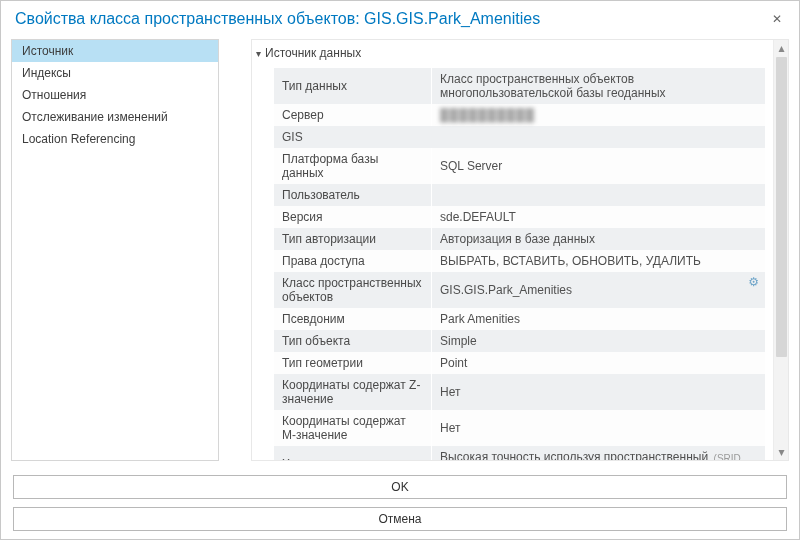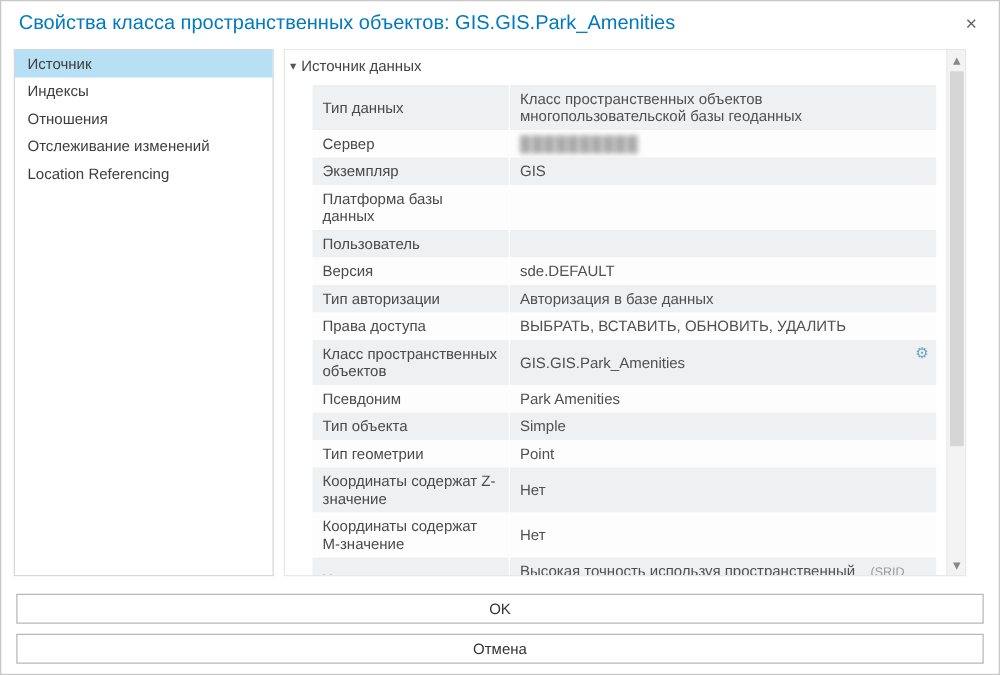--- a/index.html
+++ b/index.html
@@ -1,21 +1,21 @@
 <!DOCTYPE html>
 <html><head>
 <meta charset="utf-8">
 <style>
   * { box-sizing: border-box; }
   html, body { margin:0; padding:0; width:800px; height:540px; font-family:"Segoe UI", Tahoma, sans-serif; font-size:12px; color:#333; background:#fff; }
   .window { width:800px; height:540px; border:1px solid #c8c8c8; display:flex; flex-direction:column; background:#fff; }
   .titlebar { display:flex; align-items:center; justify-content:space-between; padding:6px 10px 8px 14px; }
   .title { color:#0079c1; font-size:16px; font-weight:400; }
   .close-btn { width:24px; height:24px; display:flex; align-items:center; justify-content:center; color:#666; cursor:pointer; }
-  .body { flex:1; display:flex; padding:0 26px 6px 10px; overflow:hidden; }
+  .body { flex:1; display:flex; padding:0 10px 6px 10px; overflow:hidden;gap:24px; }
   .sidebar { width:208px; border:1px solid #d6d6d6; background:#fff; }
   .sidebar-item { padding:4px 10px; cursor:pointer; color:#3d3d3d; }
   .sidebar-item.selected { background:#b8e0f4; }
   .main-wrap { flex:1; display:flex; margin-left:8px; border:1px solid #e8e8e8; }
   .main { flex:1; overflow:hidden; padding:4px 0 0 2px; }
   .scrollbar { width:15px; background:#f3f3f3; position:relative; border-left:1px solid #ececec; }
   .scroll-arrow { width:15px; height:16px; display:flex; align-items:center; justify-content:center; color:#888; position:absolute; left:0; }
   .scroll-arrow.up { top:0; }
   .scroll-arrow.down { bottom:0; }
   .scroll-thumb { position:absolute; left:2px; width:11px; top:17px; height:300px; background:#d6d6d6; border-radius:1px; }
@@ -66,27 +66,29 @@
                 <span>Класс пространственных объектов многопользовательской базы геоданных</span>
               </div>
             </div>
             <div class="row">
               <div class="cell-label">Сервер</div>
               <div class="cell-value">
                 <span class="blurred">██████████</span>
               </div>
             </div>
             <div class="row">
-              <div class="cell-label">Экземпляр</div>
               <div class="cell-value">
                 <span>GIS</span>
               </div>
             </div>
             <div class="row">
               <div class="cell-label">Платформа базы данных</div>
+              <div class="cell-value">
+                <span>SQL Server</span>
+              </div>
             </div>
             <div class="row">
               <div class="cell-label">Пользователь</div>
             </div>
             <div class="row">
               <div class="cell-label">Версия</div>
               <div class="cell-value">
                 <span>sde.DEFAULT</span>
               </div>
             </div>

